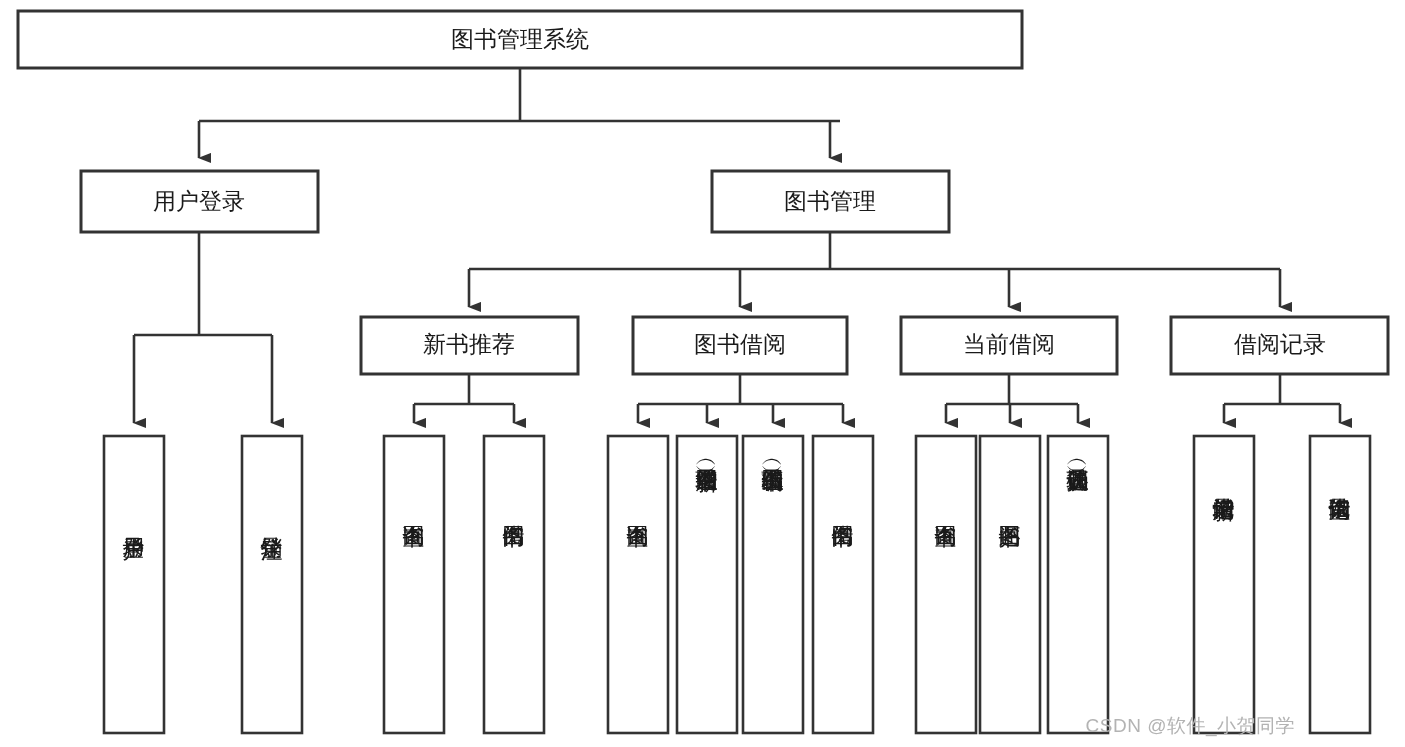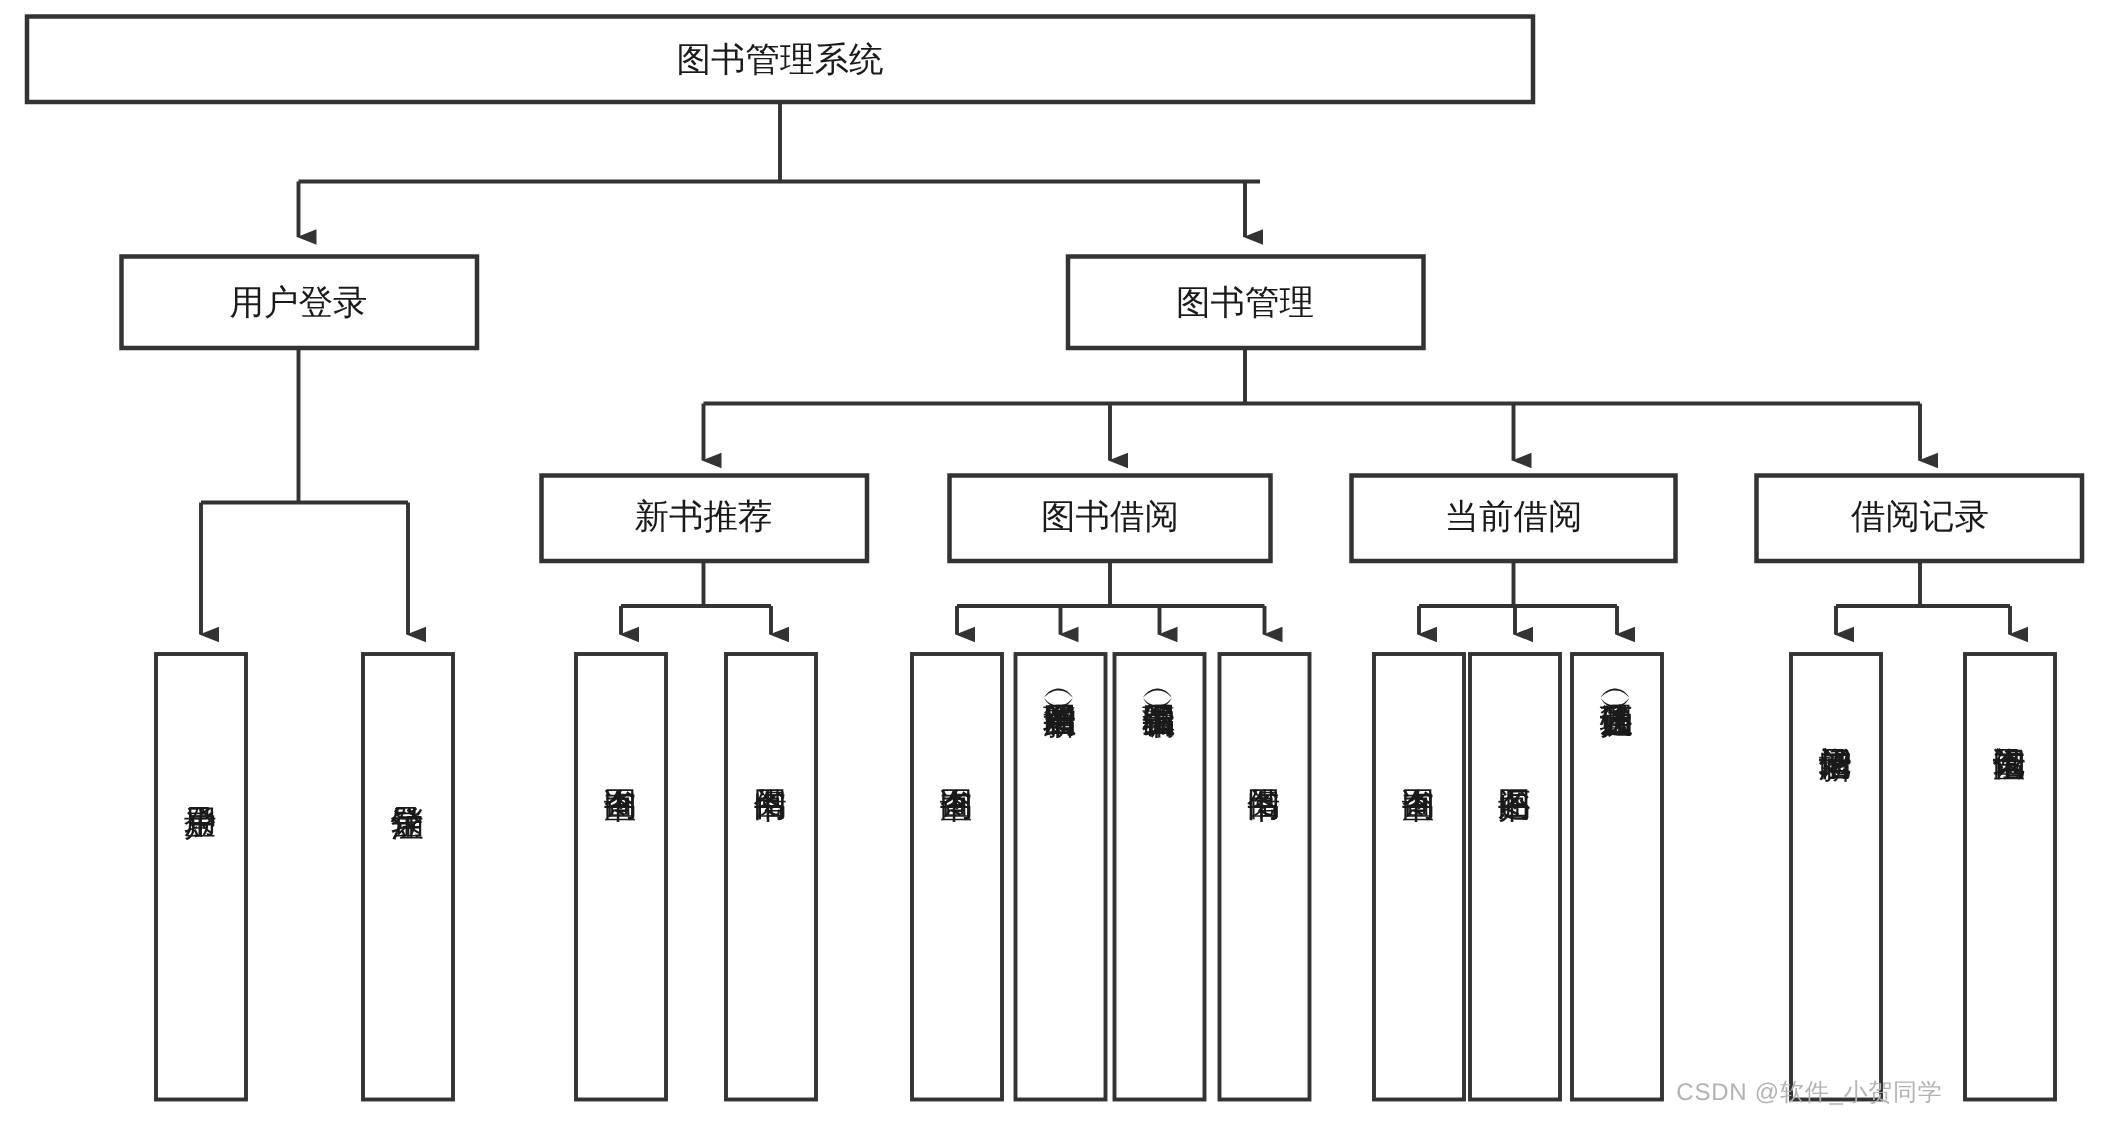--- a/index.html
+++ b/index.html
@@ -53,21 +53,21 @@
     font-family: "Liberation Sans", "DejaVu Sans", sans-serif;
     font-size: 22px;
     fill: #1a1a1a;
     text-anchor: middle;
   }
   .watermark {
     position: absolute;
     right: 12px;
     bottom: 8px;
     font-family: "Liberation Sans", "DejaVu Sans", sans-serif;
-    font-size: 16px;
+    font-size: 19px;
     color: #b3b3b3;
     letter-spacing: 0.5px;
     white-space: nowrap;
     pointer-events: none;
   }
 </style>
 </head>
 <body>
 
 <div id="diagram-root">

